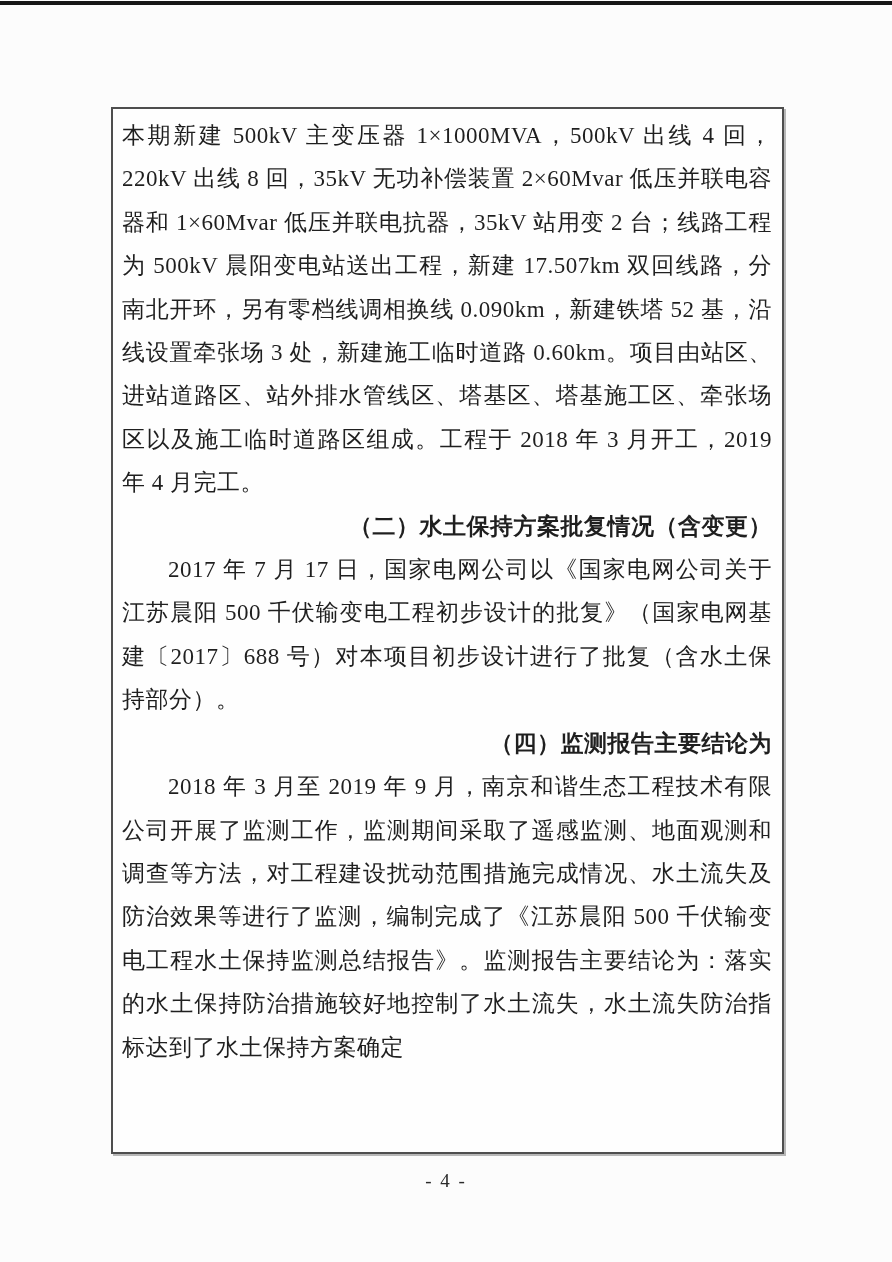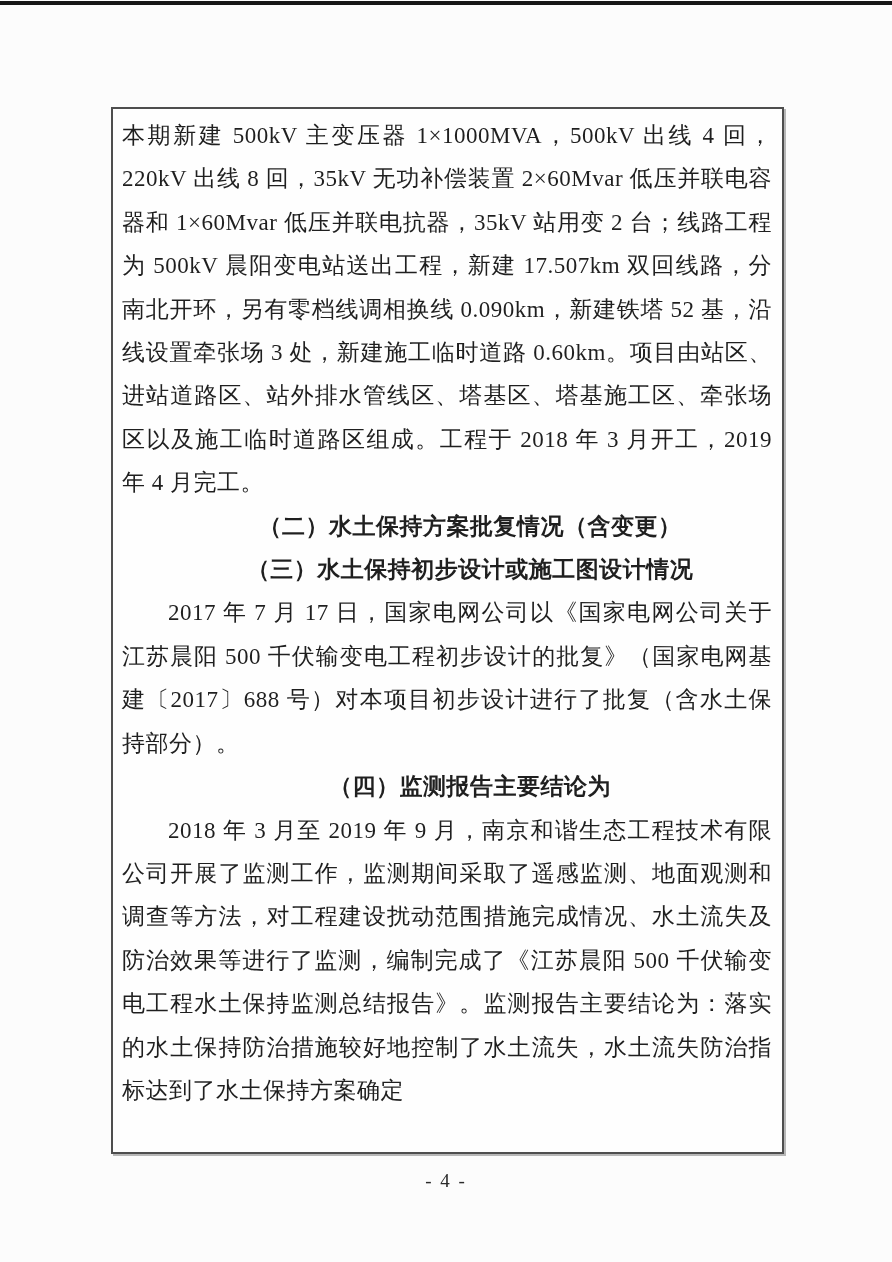--- a/index.html
+++ b/index.html
@@ -46,40 +46,39 @@
   .para {
     text-indent: 2em;
   }
   .para.noindent {
     text-indent: 0;
     font-family: Liberation Serif, serif;
   }
   .heading {
     font-weight: bold;
     text-indent: 2em;
-    text-align: center;
+    text-align: right;
   }
   .page-number {
     position: absolute;
     top: 1170px;
     left: 0;
     width: 892px;
     text-align: center;
     font-size: 19px;
     color: #2a2a2a;
     letter-spacing: 2px;
   }
 </style>
 </head>
 <body>
 
 <div class="top-rule"></div>
 
 <div class="content-frame">
   <p class="para noindent">本期新建 500kV 主变压器 1×1000MVA，500kV 出线 4 回，220kV 出线 8 回，35kV 无功补偿装置 2×60Mvar 低压并联电容器和 1×60Mvar 低压并联电抗器，35kV 站用变 2 台；线路工程为 500kV 晨阳变电站送出工程，新建 17.507km 双回线路，分南北开环，另有零档线调相换线 0.090km，新建铁塔 52 基，沿线设置牵张场 3 处，新建施工临时道路 0.60km。项目由站区、进站道路区、站外排水管线区、塔基区、塔基施工区、牵张场区以及施工临时道路区组成。工程于 2018 年 3 月开工，2019 年 4 月完工。</p>
   <p class="heading">（二）水土保持方案批复情况（含变更）</p>
-  <p class="heading">（三）水土保持初步设计或施工图设计情况</p>
   <p class="para">2017 年 7 月 17 日，国家电网公司以《国家电网公司关于江苏晨阳 500 千伏输变电工程初步设计的批复》（国家电网基建〔2017〕688 号）对本项目初步设计进行了批复（含水土保持部分）。</p>
   <p class="heading">（四）监测报告主要结论为</p>
   <p class="para">2018 年 3 月至 2019 年 9 月，南京和谐生态工程技术有限公司开展了监测工作，监测期间采取了遥感监测、地面观测和调查等方法，对工程建设扰动范围措施完成情况、水土流失及防治效果等进行了监测，编制完成了《江苏晨阳 500 千伏输变电工程水土保持监测总结报告》。监测报告主要结论为：落实的水土保持防治措施较好地控制了水土流失，水土流失防治指标达到了水土保持方案确定</p>
 </div>
 
 <div class="page-number">- 4 -</div>
 
 </body></html>

